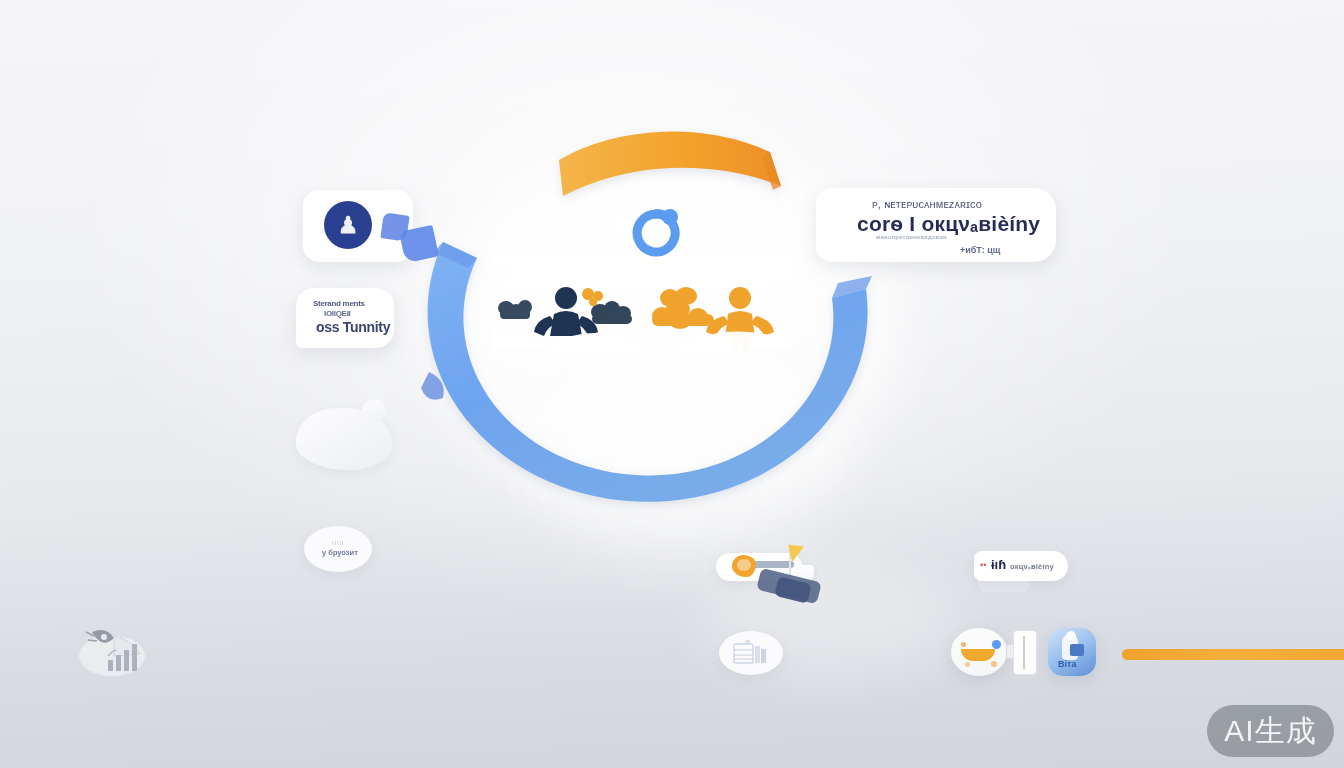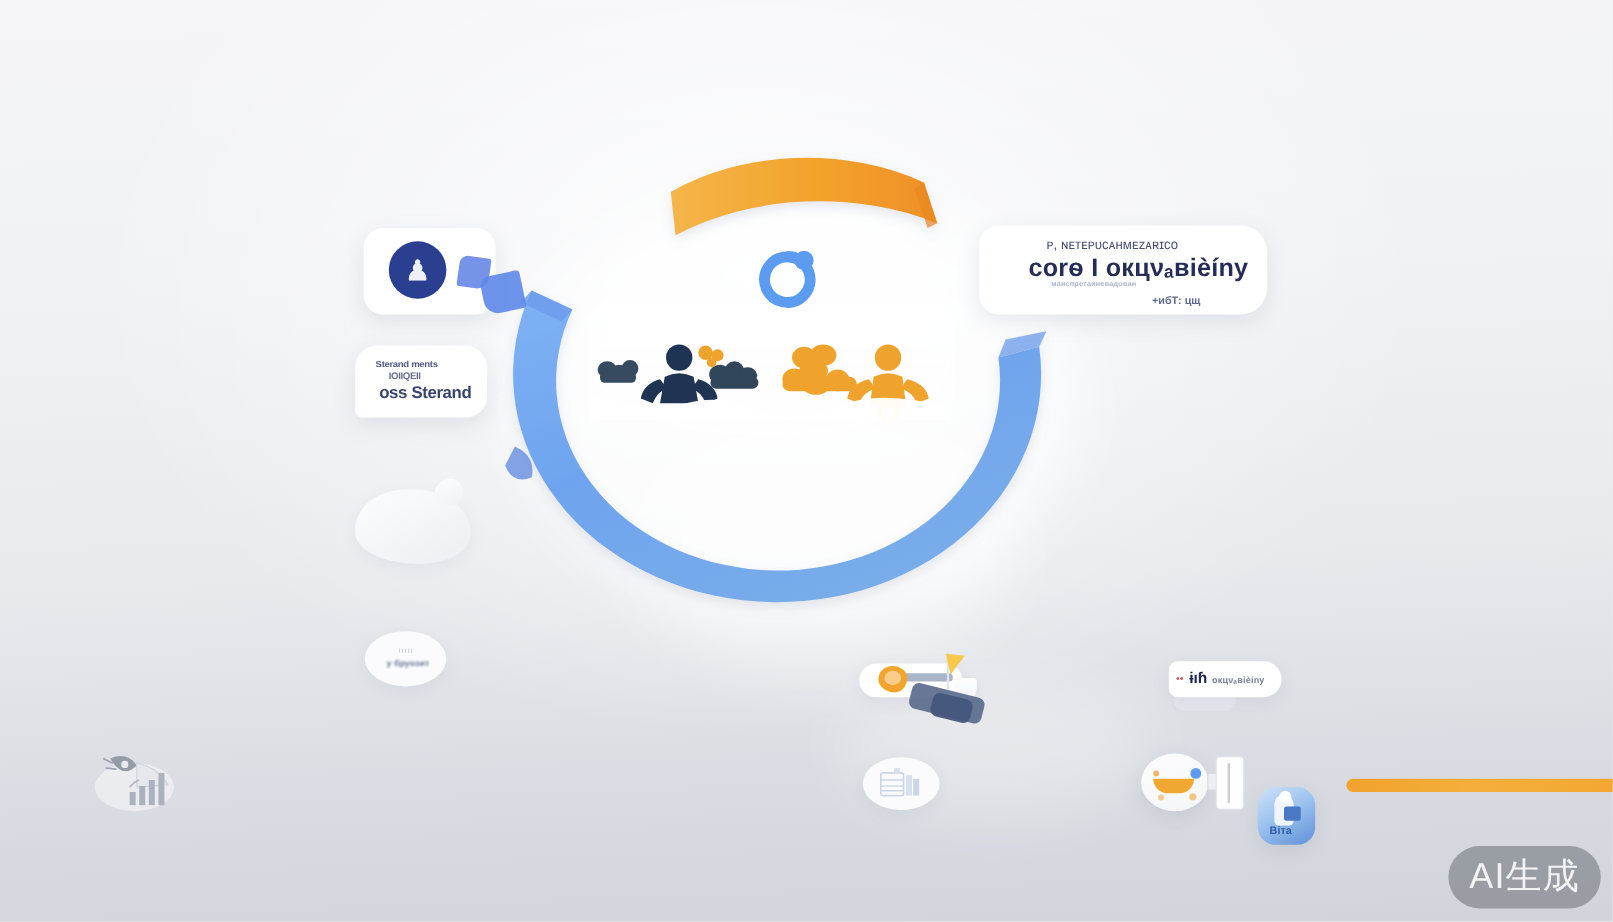--- a/index.html
+++ b/index.html
@@ -55,21 +55,21 @@
   .badge-fold{
     position:absolute;left:79px;top:24px;width:26px;height:26px;background:#6e8de6;
     border-radius:7px 2px 10px 2px;transform:rotate(8deg);opacity:.95;
   }
   .badge-fold2{
     position:absolute;left:402px;top:228px;width:34px;height:32px;background:#5d88e8;
     border-radius:8px 3px 3px 12px;transform:rotate(-12deg);opacity:.9;
   }
 
   
-  .card.label-card{left:296px;top:288px;width:110px;height:60px;border-radius:18px 18px 18px 6px;}
+  .card.label-card{left:296px;top:288px;width:98px;height:60px;border-radius:18px 18px 18px 6px;}
   .scribble{color:#2b3566;filter:blur(.55px);letter-spacing:-.3px;}
   .scr-a{position:absolute;left:17px;top:11px;font-size:8px;font-weight:700;opacity:.82;transform:scaleY(.9);}
   .scr-b{position:absolute;left:28px;top:21px;font-size:8px;font-weight:700;opacity:.72;}
   .scr-c{position:absolute;left:20px;top:31px;font-size:14px;font-weight:800;opacity:.93;}
 
   
   .card.headline-card{left:816px;top:188px;width:240px;height:74px;border-radius:16px 22px 22px 16px;}
   .hl-1{position:absolute;left:56px;top:10px;font-size:11px;font-weight:400;color:#2a3360;
         filter:blur(.5px);opacity:.86;letter-spacing:.1px;transform:scaleY(1.05);}
   .hl-2{position:absolute;left:41px;top:24px;font-size:21px;font-weight:800;color:#1d2550;
@@ -152,21 +152,21 @@
   .t1-d2{position:absolute;left:10px;top:14px;width:5px;height:5px;border-radius:50%;background:#f2b56a;}
   .t1-d3{position:absolute;left:14px;top:34px;width:5px;height:5px;border-radius:50%;background:#f5c98f;}
   .t1-d4{position:absolute;left:40px;top:33px;width:6px;height:6px;border-radius:50%;background:#f0a830;opacity:.6;}
 
   .slider-card{position:absolute;left:1013px;top:630px;width:22px;height:43px;background:#fff;
                border-radius:4px;border:1px solid #dfe2e9;}
   .slider-card i{position:absolute;left:9px;top:5px;width:1.5px;height:33px;background:#c9cdd6;display:block;}
   .slider-knob{position:absolute;left:1006px;top:644px;width:9px;height:13px;background:#eceef2;
                border-radius:2px;border:1px solid #d8dbe2;}
 
-  .thumb.t2{left:1048px;top:656px;width:48px;height:48px;border-radius:15px;
+  .thumb.t2{left:1048px;top:628px;width:48px;height:48px;border-radius:15px;
             background:linear-gradient(150deg,#cfe2f7 0%,#9dc3ef 45%,#5f8fd6 100%);}
   .t2-fig{position:absolute;left:14px;top:6px;width:16px;height:26px;background:#f7fafd;
           border-radius:8px 8px 4px 4px;opacity:.92;}
   .t2-head{position:absolute;left:18px;top:3px;width:10px;height:10px;border-radius:50%;background:#fdfefe;}
   .t2-box{position:absolute;left:22px;top:16px;width:14px;height:12px;background:#4b78c4;border-radius:2px;}
   .t2-text{position:absolute;left:10px;top:31px;font-size:9px;font-weight:800;color:#2f5ea8;filter:blur(.35px);}
 
   .orange-bar{
     position:absolute;left:1122px;top:649px;width:240px;height:11px;
     background:linear-gradient(90deg,#f0a32c 0%,#f5ae3c 45%,#f2a730 100%);
@@ -291,21 +291,21 @@
     <div class="badge-circle">
       <span class="badge-glyph">♟</span>
     </div>
     <div class="badge-fold"></div>
   </div>
   <div class="badge-fold2"></div>
 
   <div class="card label-card">
     <div class="scribble scr-a">Sterand ments</div>
     <div class="scribble scr-b">IOIIQEII</div>
-    <div class="scribble scr-c">oss Sterand</div>
+    <div class="scribble scr-c">oss Tunnity</div>
   </div>
 
   <div class="card headline-card">
     <div class="hl-1">ᴘ, ɴᴇᴛᴇᴘᴜᴄᴀʜᴍᴇᴢᴀʀɪᴄᴏ</div>
     <div class="hl-2">corѳ І oкцνₐвièínу</div>
     <div class="hl-3">манспретаиневадован</div>
     <div class="hl-4">+ибТ: цщ</div>
   </div>
 
   <div class="ghost-blob"></div>

